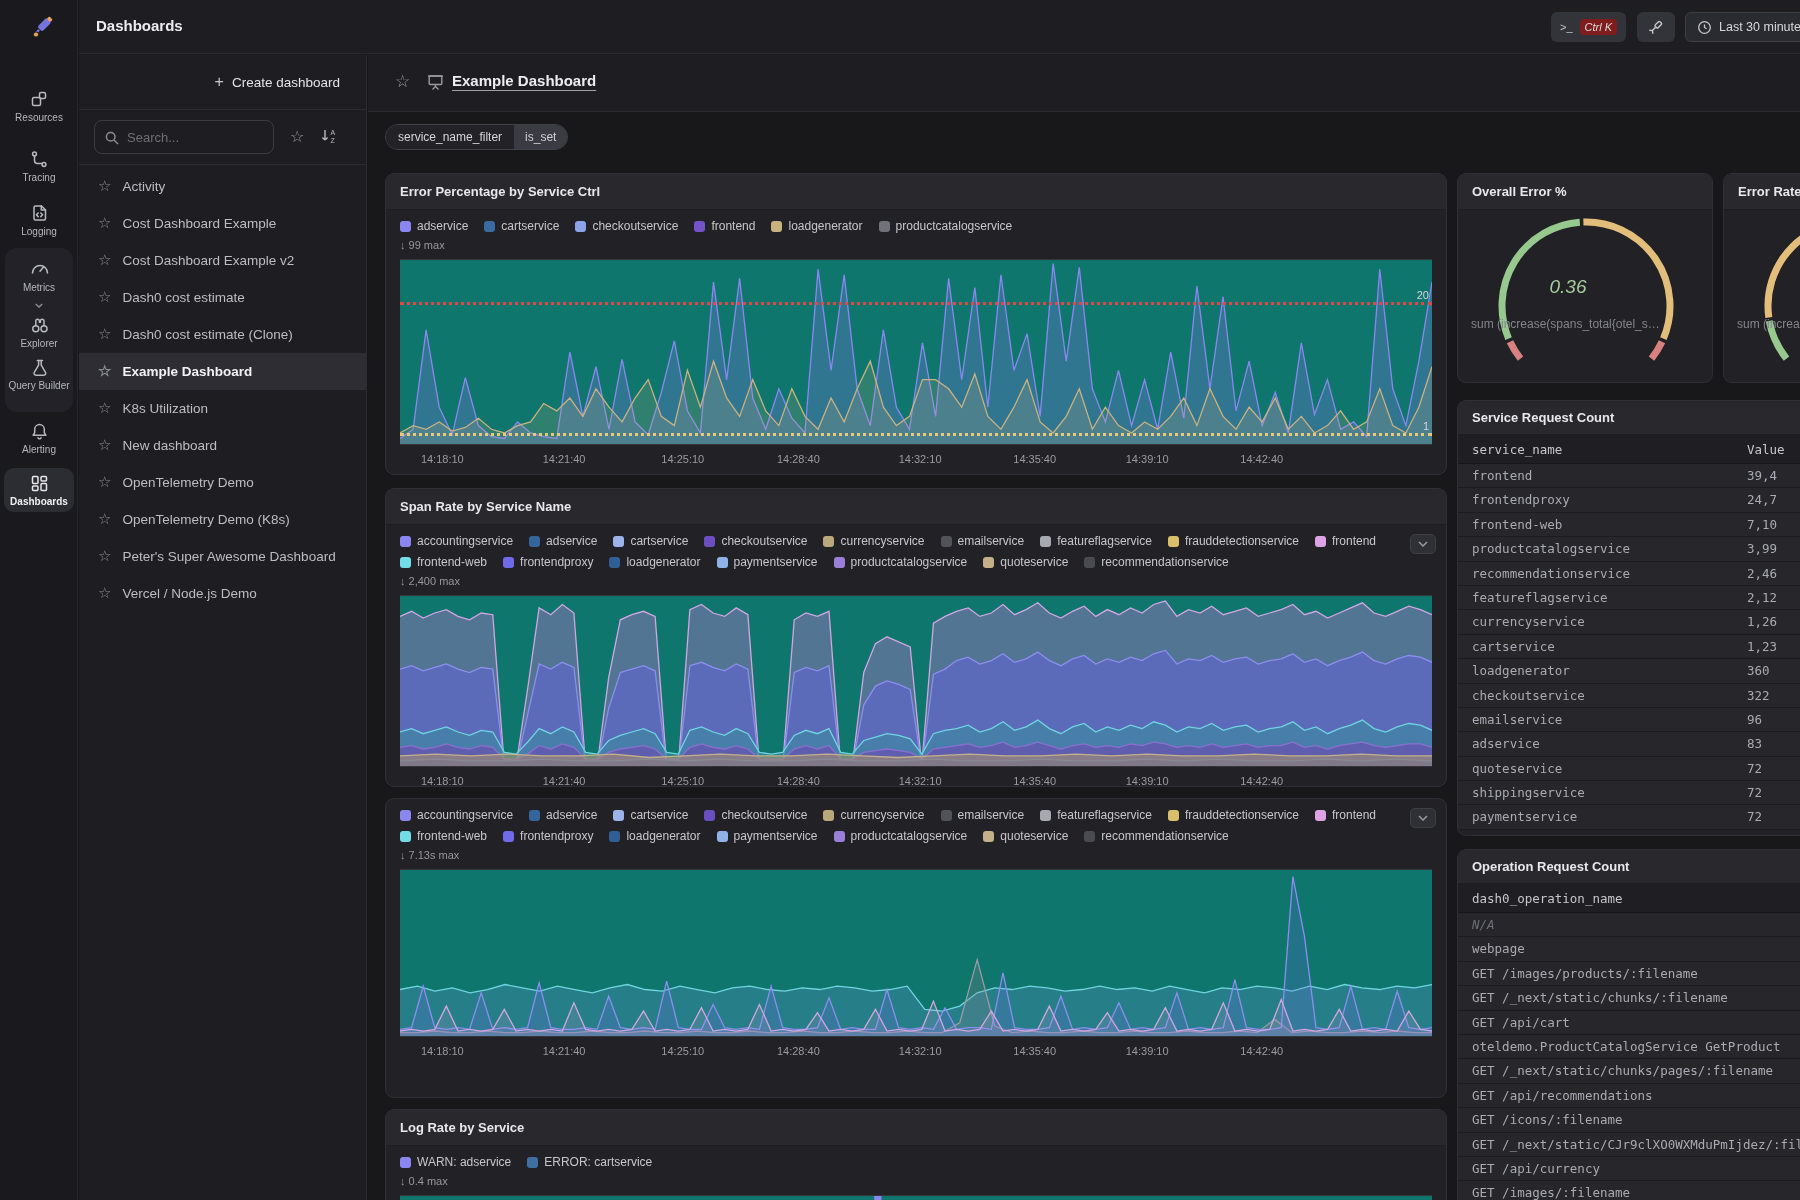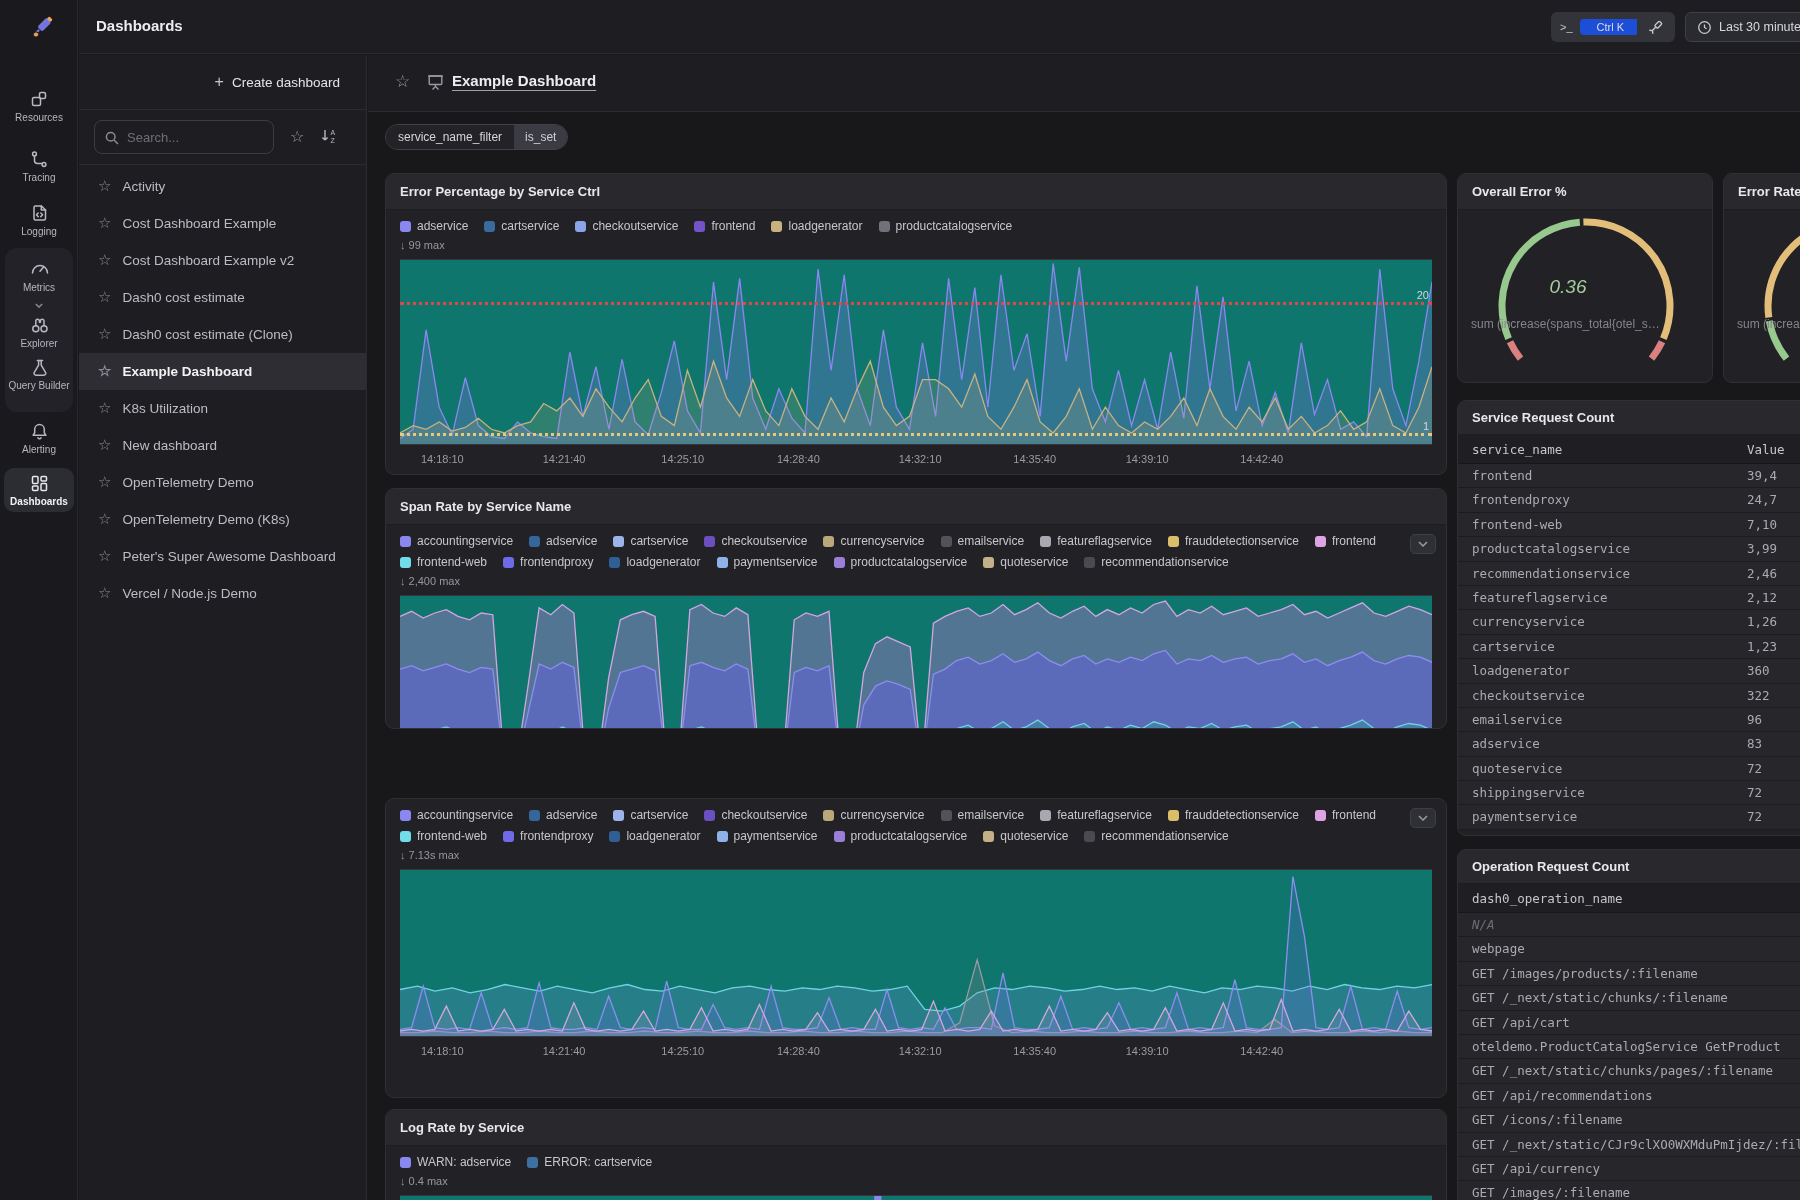--- a/index.html
+++ b/index.html
@@ -21,21 +21,21 @@
   .rail-item.active { background:#2c2c33; }
   .rail-item.active .rlbl { color:#f0f0f3; font-weight:700; }
   
   #topbar { position:absolute; left:79px; top:0; width:1721px; height:54px;
             background:#1e1e22; border-bottom:1px solid #2b2b30; z-index:5; }
   #topbar-title { position:absolute; left:17px; top:17px; font-size:15px; font-weight:700; color:#ededf0; }
   .tb-btn { position:absolute; top:12px; height:30px; background:#33333a; border-radius:6px;
             display:flex; align-items:center; justify-content:center; gap:7px; padding:0 9px;
             font-size:11px; color:#c8c8cc; cursor:pointer; }
   #cmdk { left:1472px; }
-  #cmdk .kbd { background:#1d4ed8; border-radius:4px; padding:2px 17px; font-size:11px; color:#dcdce0; }
+  #cmdk .kbd { background:#7f1d1d; border-radius:4px; padding:2px 5px; font-size:11px; color:#dcdce0;font-style:italic; }
   #tb-telescope { left:1558px; width:38px; }
   #tb-time { left:1606px; background:#2a2a31; border:1px solid #3f3f46; padding:0 11px;
              font-size:12.5px; color:#d8d8dc; width:200px; justify-content:flex-start; }
   
   #sidebar { position:absolute; left:79px; top:55px; width:288px; height:1145px;
              background:#1e1e22; border-right:1px solid #2b2b30; z-index:4; }
   #create-row { height:55px; border-bottom:1px solid #2b2b30; display:flex; align-items:center;
                 justify-content:flex-end; padding-right:26px; gap:8px; font-size:13.5px;
                 color:#e4e4e8; cursor:pointer; }
   #create-row .plus { font-size:16px; color:#c8c8cc; }
@@ -63,21 +63,21 @@
   #chips { position:absolute; left:385px; top:124px; z-index:3; }
   .chip { display:inline-flex; border:1px solid #414149; border-radius:14px; overflow:hidden;
           font-size:12px; cursor:pointer;text-align:center; }
   .chip .k { padding:5px 12px; background:#222227; color:#d6d6da; }
   .chip .v { padding:5px 11px; background:#3b3b43; color:#cfcfd6; }
   
   .panel { position:absolute; background:#222226; border:1px solid #2f2f35; border-radius:9px; overflow:hidden; }
   .phead { height:36px; background:#28282d; border-bottom:1px solid #1d1d20; display:flex;
            align-items:center; padding:0 14px; font-size:13px; font-weight:700; color:#e8e8ec; }
   #c0 { left:385px; top:173px; width:1062px; height:302px; }
-  #c1 { left:385px; top:488px; width:1062px; height:241px; }
+  #c1 { left:385px; top:488px; width:1062px; height:299px; }
   #c2 { left:385px; top:798px; width:1062px; height:300px; }
   #c3 { left:385px; top:1109px; width:1062px; height:300px; }
   #g0 { left:1457px; top:173px; width:256px; height:210px; }
   #g1 { left:1723px; top:173px; width:256px; height:210px; }
   #t0 { left:1457px; top:400px; width:380px; height:436px; }
   #t1 { left:1457px; top:849px; width:380px; height:400px; }
   .legend { position:relative; display:flex; flex-wrap:wrap; column-gap:16px; row-gap:7px;
             padding:9px 46px 0 14px; font-size:12px; color:#c6c6cc; }
   .lg { display:flex; align-items:center; gap:6px; cursor:pointer; }
   .sw { width:11px; height:11px; border-radius:3px; flex:none; }

